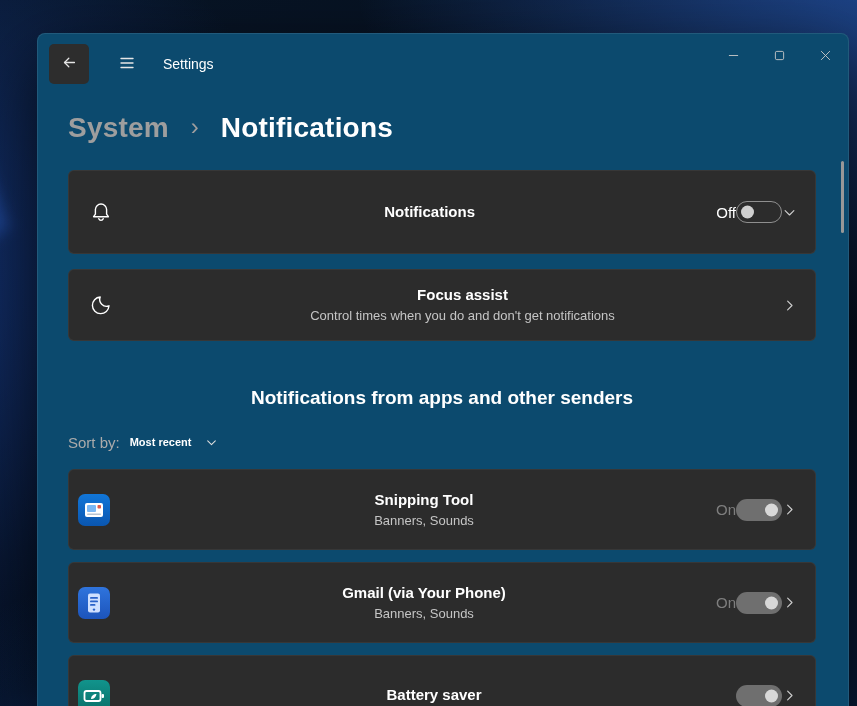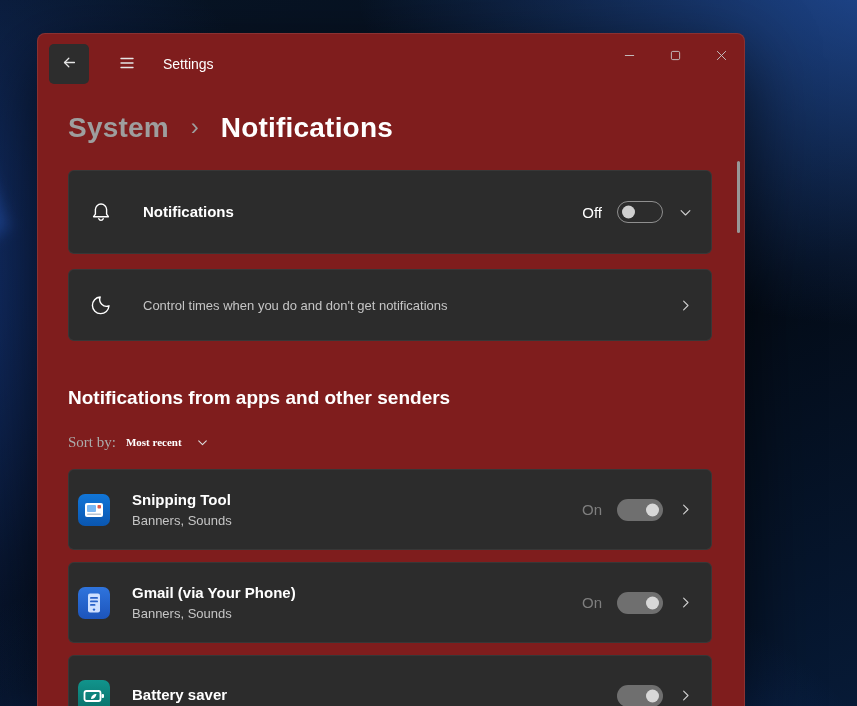--- a/index.html
+++ b/index.html
@@ -19,24 +19,24 @@
         border:72px solid transparent; border-left-color:rgba(46,98,205,.40);
         transform:rotate(24deg); filter:blur(7px); }
   .r2 { width:780px; height:920px; right:-330px; top:-200px;
         border:84px solid transparent; border-right-color:rgba(66,128,235,.45);
         transform:rotate(-16deg); filter:blur(9px); }
   .r3 { width:700px; height:520px; left:90px; bottom:-330px;
         border:60px solid transparent; border-top-color:rgba(52,110,220,.35);
         transform:rotate(-8deg); filter:blur(10px); }
 
   
-  .window { position:absolute; left:37px; top:33px; width:708px; height:673px;
-    background:#7f1d1d; border-radius:8px 8px 0 0;
+  .window { position:absolute; left:37px; top:33px; width:812px; height:673px;
+    background:#0c4a6e; border-radius:8px 8px 0 0;
     border:1px solid rgba(255,255,255,.09); border-bottom:none;
-    box-shadow:0 24px 70px rgba(0,0,0,.65); overflow:hidden; color:#fff; }
+    box-shadow:0 24px 70px rgba(0,0,0,.65); overflow:hidden; color:#fff;text-align:center; }
 
   
   .titlebar { height:60px; display:flex; align-items:center; position:relative; }
   .back-btn { margin-left:11px; width:40px; height:40px; border:none; border-radius:5px;
     background:#2d2d2d; color:#e6e6e6; display:flex; align-items:center; justify-content:center; cursor:pointer; }
   .menu-btn { margin-left:18px; width:40px; height:40px; border:none; border-radius:5px;
     background:transparent; color:#e6e6e6; display:flex; align-items:center; justify-content:center; cursor:pointer; }
   .app-title { margin-left:16px; font-size:14px; color:#ffffff; }
   .win-controls { position:absolute; right:0; top:0; height:44px; display:flex; }
   .win-controls button { width:46px; height:44px; background:transparent; border:none;
@@ -63,38 +63,38 @@
     display:flex; align-items:center; justify-content:center; }
   .app-icon svg { width:32px; height:32px; display:block; }
   .snip   { background:linear-gradient(180deg,#1176d8,#0a56b0); }
   .gmail  { background:linear-gradient(180deg,#2f74dd,#1c54bb); }
   .batt   { background:linear-gradient(180deg,#11948c,#0a6e68); }
 
   .card-text { flex:1 1 auto; min-width:0; }
   .card-title { font-size:15px; font-weight:600; color:#ffffff; line-height:20px; }
   .card-sub { font-size:13px; color:#c5c5c5; line-height:18px; margin-top:2px; }
 
-  .card-actions { display:flex; align-items:center; gap:15px; flex:0 0 auto; }
+  .card-actions { display:flex; align-items:center; flex:0 0 auto; }
   .state { font-size:15px; }
   .state.bright { color:#ffffff; }
   .state.dim { color:#7e7e7e; }
 
   .toggle { width:46px; height:22px; border-radius:11px; position:relative; flex:0 0 auto; }
   .toggle .knob { position:absolute; top:50%; transform:translateY(-50%); width:13px; height:13px; border-radius:50%; }
   .toggle.off { border:1px solid #8f8f8f; background:transparent; }
   .toggle.off .knob { left:4px; background:#cfcfcf; }
   .toggle.on { background:#6f6f6f; }
   .toggle.on .knob { right:4px; background:#d8d8d8; }
 
   .chev { color:#cfcfcf; display:flex; align-items:center; }
   .chev svg { width:15px; height:15px; }
   .chev.small svg { width:13px; height:13px; }
 
   .section-header { font-size:19px; font-weight:700; color:#ffffff; margin-bottom:20px; }
-  .sort-row { display:flex; align-items:center; gap:8px; margin-bottom:14px; height:26px; width:max-content; cursor:pointer;font-family:Liberation Serif, serif; }
+  .sort-row { display:flex; align-items:center; gap:8px; margin-bottom:14px; height:26px; width:max-content; cursor:pointer; }
   .sort-label { font-size:15px; color:#ababab; }
   .sort-value { font-size:11px; color:#ffffff; font-weight:600; margin-left:2px; }
   .sort-row .chev { margin-left:6px; color:#dddddd; }
 
   .scrollbar { position:absolute; right:4px; top:127px; width:3px; height:72px;
     background:#989898; border-radius:2px; cursor:pointer; }
 </style>
 </head>
 <body>
 
@@ -182,20 +182,21 @@
       </div>
     </section>
 
     <section class="card focus">
       <span class="lead-icon">
         <svg viewBox="0 0 24 24" fill="none" stroke="currentColor" stroke-width="1.4" stroke-linecap="round" stroke-linejoin="round">
           <path d="M20 12.8A8.3 8.3 0 1 1 11.2 4a6.8 6.8 0 0 0 8.8 8.8z"></path>
         </svg>
       </span>
       <div class="card-text">
+        <div class="card-title">Focus assist</div>
         <div class="card-sub">Control times when you do and don't get notifications</div>
       </div>
       <div class="card-actions">
         <span class="chev">
           <svg viewBox="0 0 24 24" fill="none" stroke="currentColor" stroke-width="1.8" stroke-linecap="round" stroke-linejoin="round">
               <path d="M9 5l7 7-7 7"></path>
             </svg>
         </span>
       </div>
     </section>

